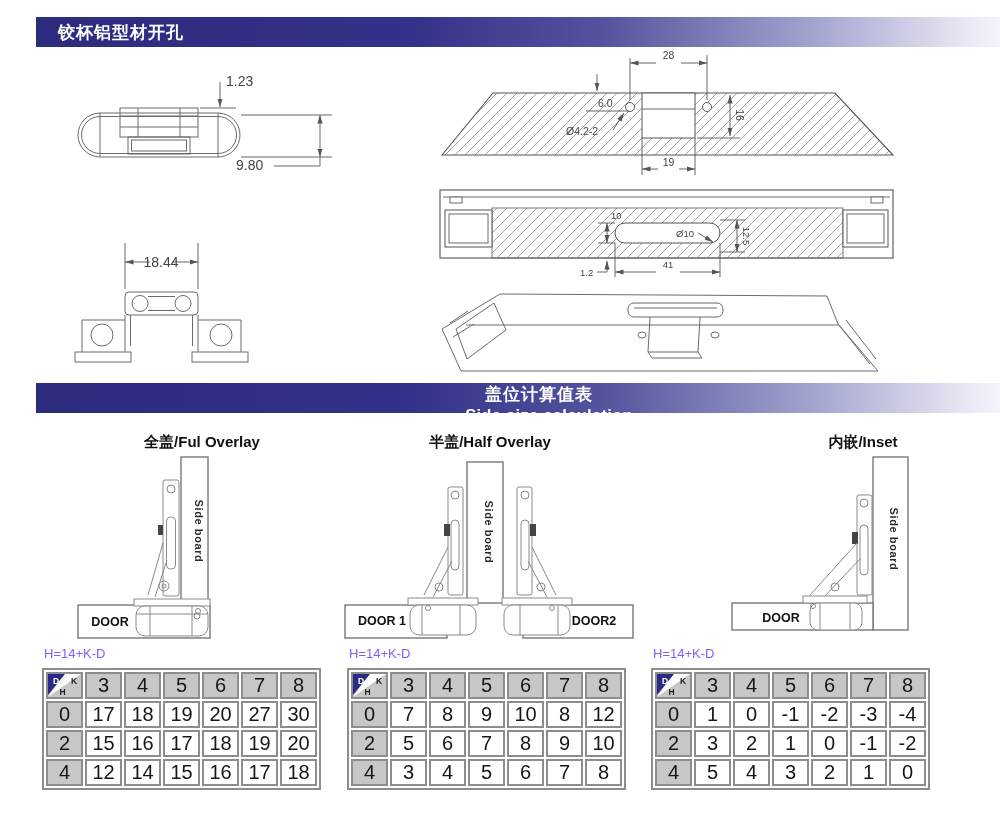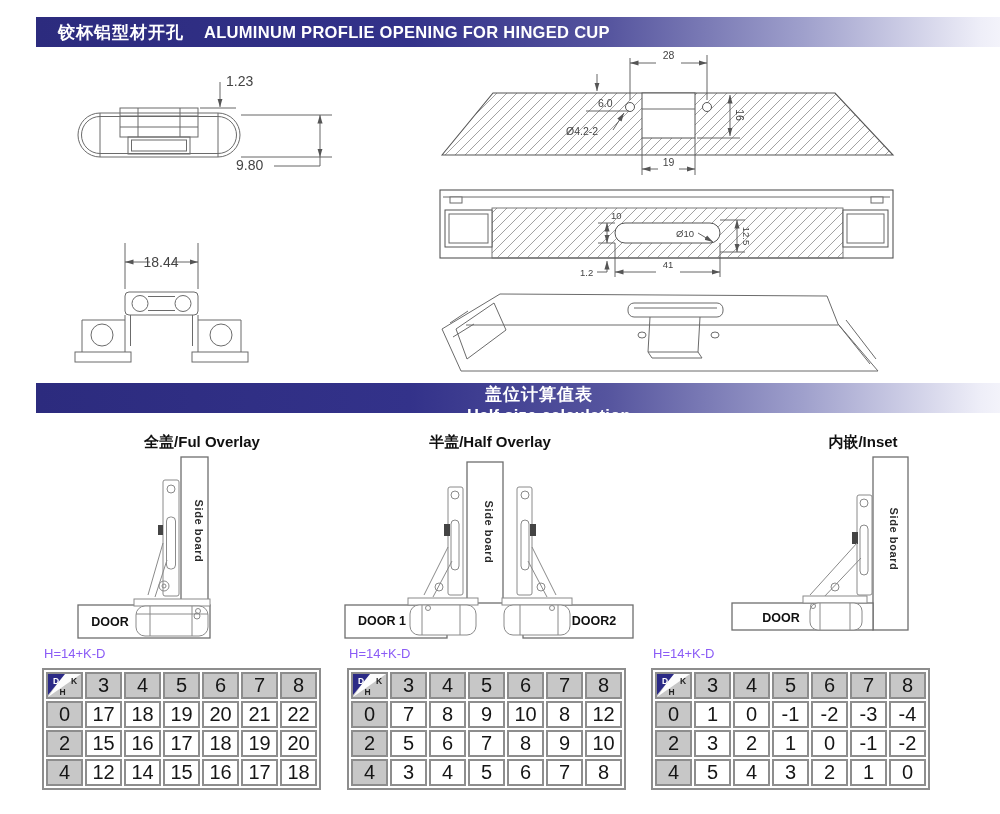--- a/index.html
+++ b/index.html
@@ -34,21 +34,20 @@
   .ctxt{font-size:8.5px;font-weight:700;fill:#222;}
   .cw{fill:#fff;}
 </style>
 </head>
 <body>
 
 <div id="page">
 
   <div class="bar" id="bar1">
     <span class="zh">铰杯铝型材开孔</span>
-    <span class="en">ALUMINUM PROFLIE OPENING FOR HINGED CUP</span>
   </div>
 
   <svg class="abs" id="dwgA" width="300" height="132" viewBox="0 0 300 132">
     <defs>
       <marker id="arrA" markerWidth="10" markerHeight="8" refX="8.5" refY="3" orient="auto-start-reverse" markerUnits="userSpaceOnUse">
         <path d="M0,0.4 L8.5,3 L0,5.6 Z" fill="#555"></path>
       </marker>
     </defs>
     <g stroke="#6b6b6b" fill="none" stroke-width="1">
       <rect x="18" y="53" width="162" height="44" rx="22"></rect>
@@ -182,21 +181,21 @@
       <path d="M204,28 H287"></path>
       <path d="M220,37 L218,72 L268,72 L270,37"></path>
       <path d="M218,72 L222,78 H272 L268,72"></path>
       <ellipse cx="212" cy="55" rx="4" ry="3"></ellipse>
       <ellipse cx="285" cy="55" rx="4" ry="3"></ellipse>
     </g>
   </svg>
 
   <div class="bar" id="bar2">
     <span class="zh">盖位计算值表</span>
-    <span class="en">Half size calculation</span>
+    <span class="en">Side size calculation</span>
   </div>
 
   <svg class="abs" id="diag1" width="260" height="220" viewBox="0 0 260 220">
     <text class="dtitle" x="132" y="22" text-anchor="middle">全盖/Ful Overlay</text>
     <g stroke="#6e6e6e" fill="#fff" stroke-width="1.3">
       <rect x="111" y="32" width="27" height="148"></rect>
       <rect x="8" y="180" width="132" height="33"></rect>
     </g>
     <g stroke="#8a8a8a" fill="none" stroke-width="1">
       <rect x="93" y="55" width="16" height="116" rx="2" fill="#fff"></rect>
@@ -294,22 +293,22 @@
           <td class="hd">6</td>
           <td class="hd">7</td>
           <td class="hd">8</td>
         </tr>
         <tr>
           <td class="hd">0</td>
           <td>17</td>
           <td>18</td>
           <td>19</td>
           <td>20</td>
-          <td>21</td>
-          <td>22</td>
+          <td>27</td>
+          <td>30</td>
         </tr>
         <tr>
           <td class="hd">2</td>
           <td>15</td>
           <td>16</td>
           <td>17</td>
           <td>18</td>
           <td>19</td>
           <td>20</td>
         </tr>

